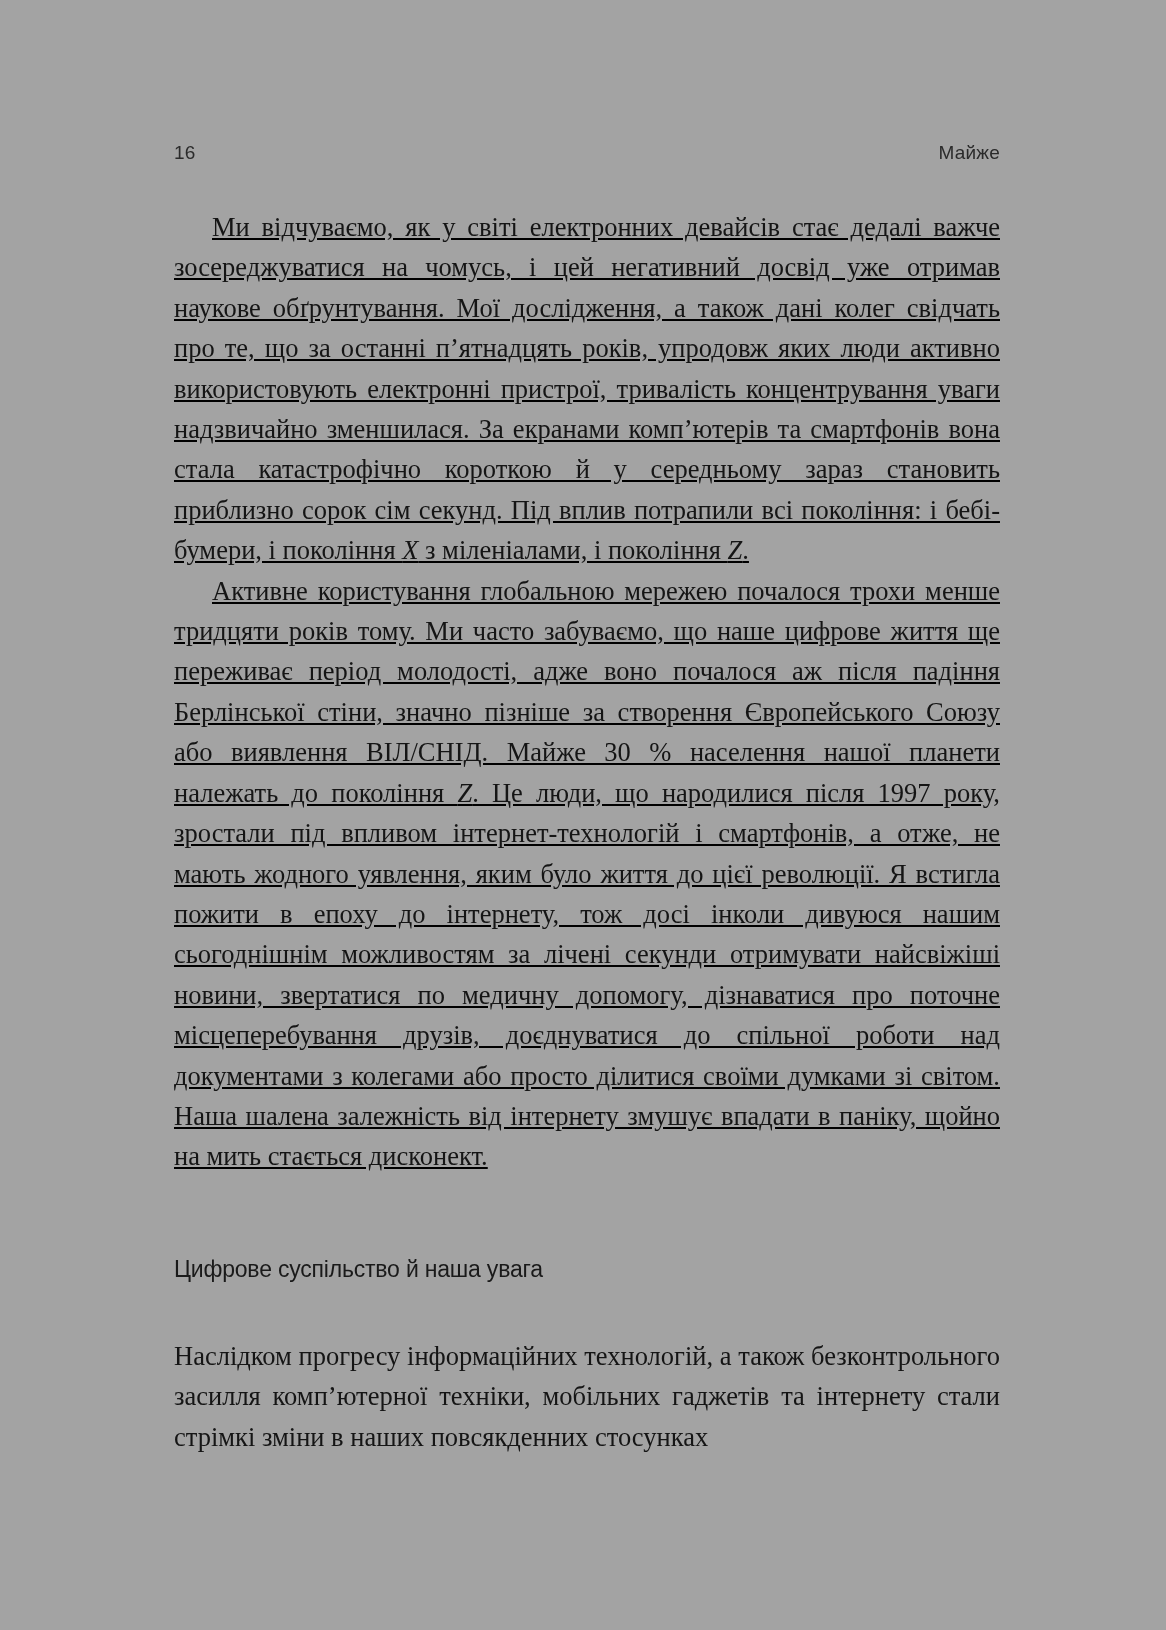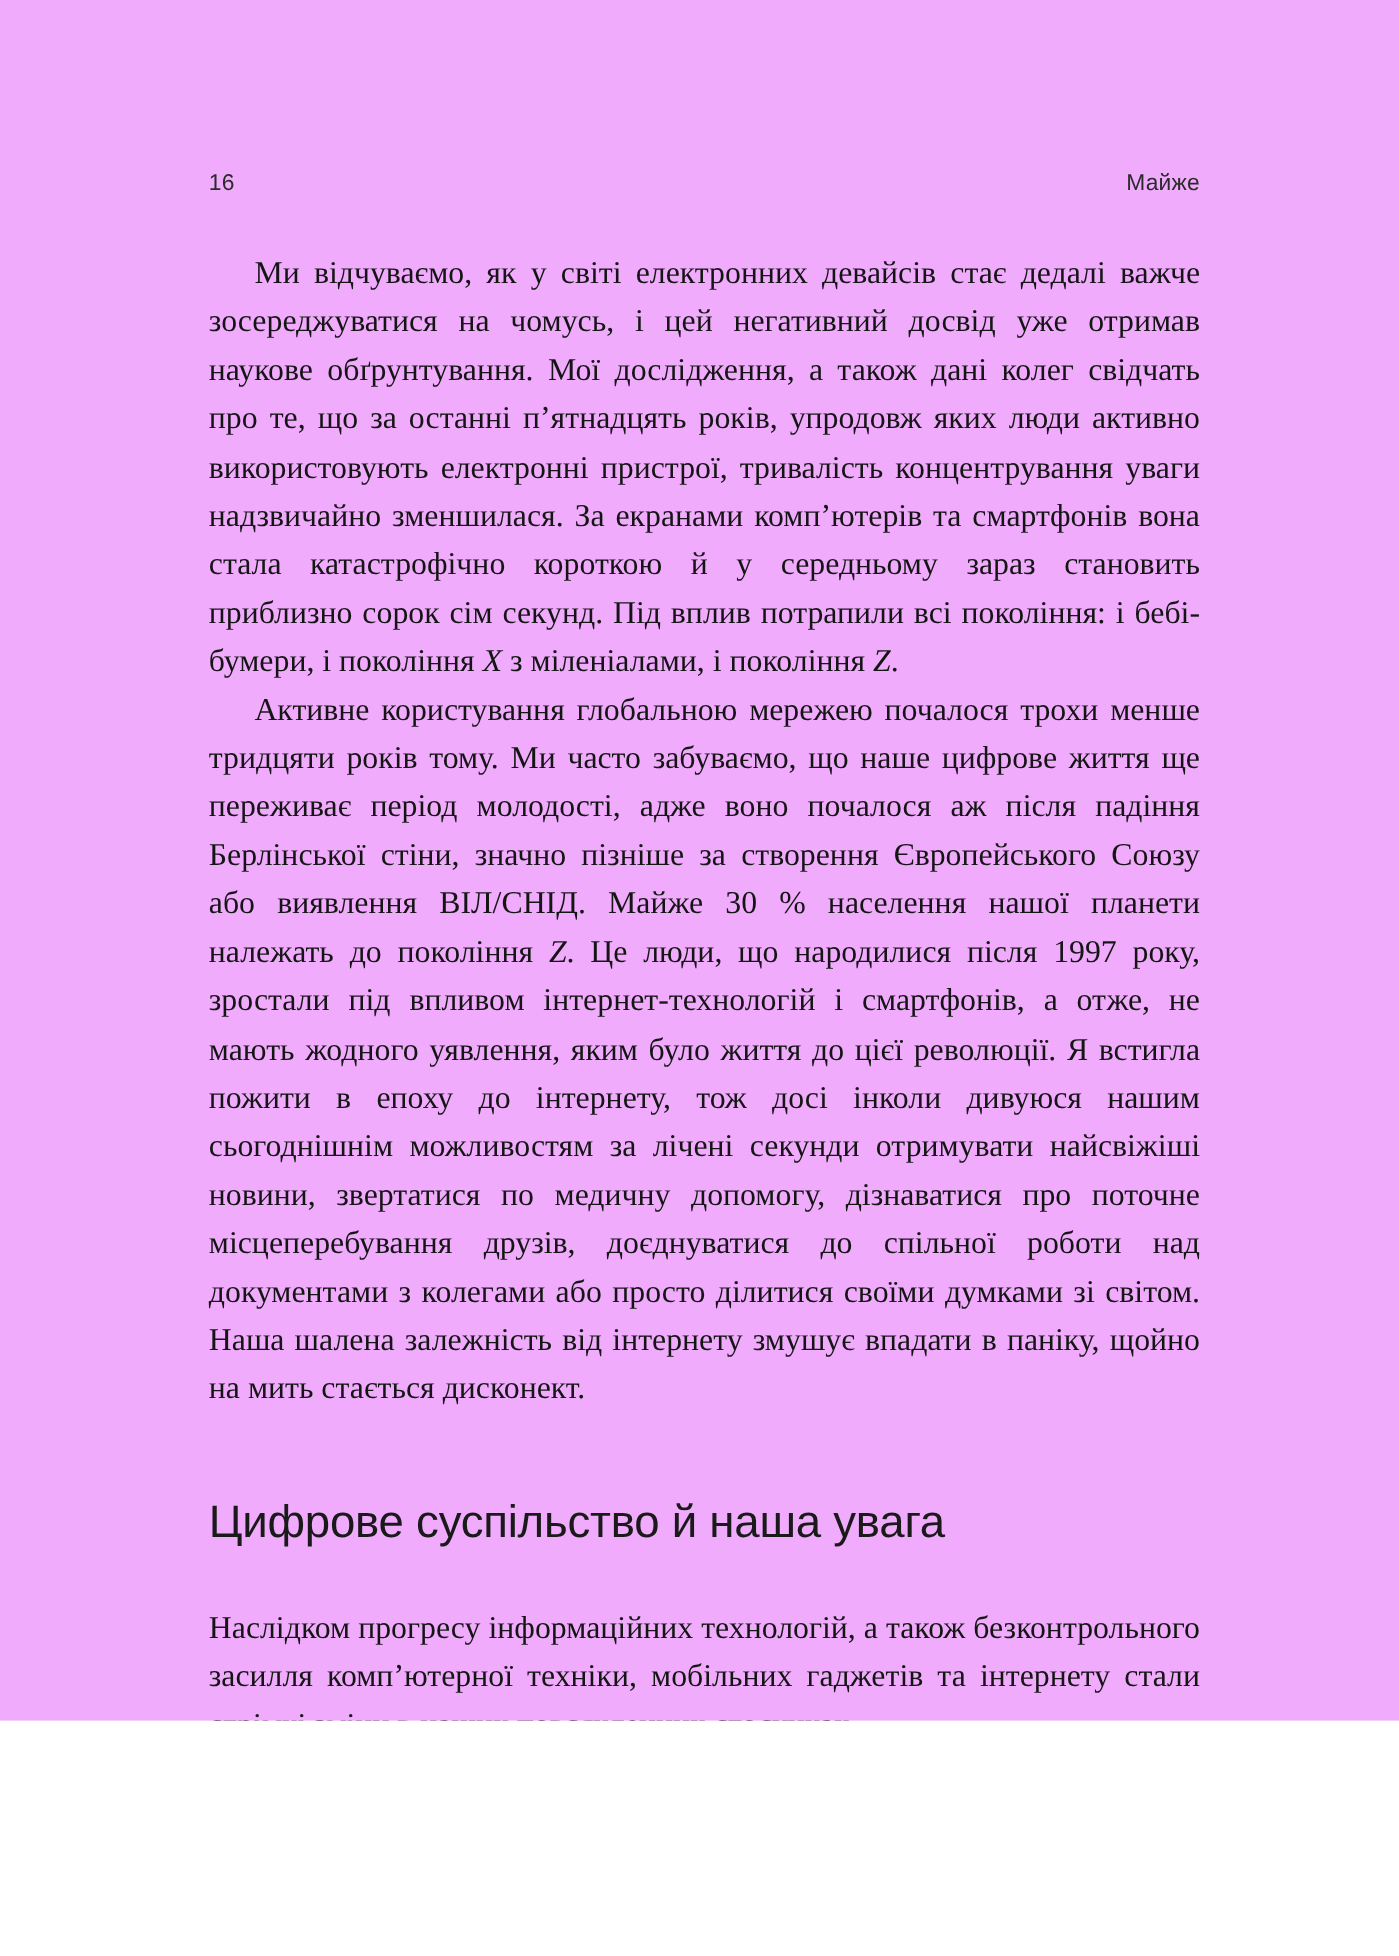--- a/index.html
+++ b/index.html
@@ -5,22 +5,22 @@
 <style>
   html, body {
     margin: 0;
     padding: 0;
     background: #ffffff;
   }
 
   .page {
     position: relative;
     width: 1166px;
-    height: 1434px;
-    background: #f0abfc;
+    height: 1630px;
+    background: #a3a3a3;
     overflow: hidden;
     box-sizing: border-box;
   }
 
   
   .running-head {
     position: absolute;
     top: 142px;
     left: 174px;
     width: 826px;
@@ -41,20 +41,21 @@
   .running-head .section-name {
     font-family: "Liberation Sans", sans-serif;
   }
 
   
   .text-block {
     position: absolute;
     top: 207px;
     left: 174px;
     width: 826px;
+    text-decoration: underline;
   }
 
   p.body-paragraph {
     margin: 0;
     font-family: "Liberation Serif", "DejaVu Serif", serif;
     font-size: 26.5px;
     line-height: 40.4px;
     color: #151515;
     text-align: justify;
     text-justify: inter-word;
@@ -69,21 +70,21 @@
 
   p.body-paragraph .gen-mark {
     font-style: italic;
   }
 
   
   h2.section-heading {
     margin: 0;
     font-family: "Liberation Sans", "DejaVu Sans", sans-serif;
     font-weight: 400;
-    font-size: 38px;
+    font-size: 23px;
     line-height: 44px;
     color: #1a1a1a;
     letter-spacing: -0.2px;
     white-space: nowrap;
   }
 
   .heading-wrap {
     position: absolute;
     top: 1247px;
     left: 174px;

